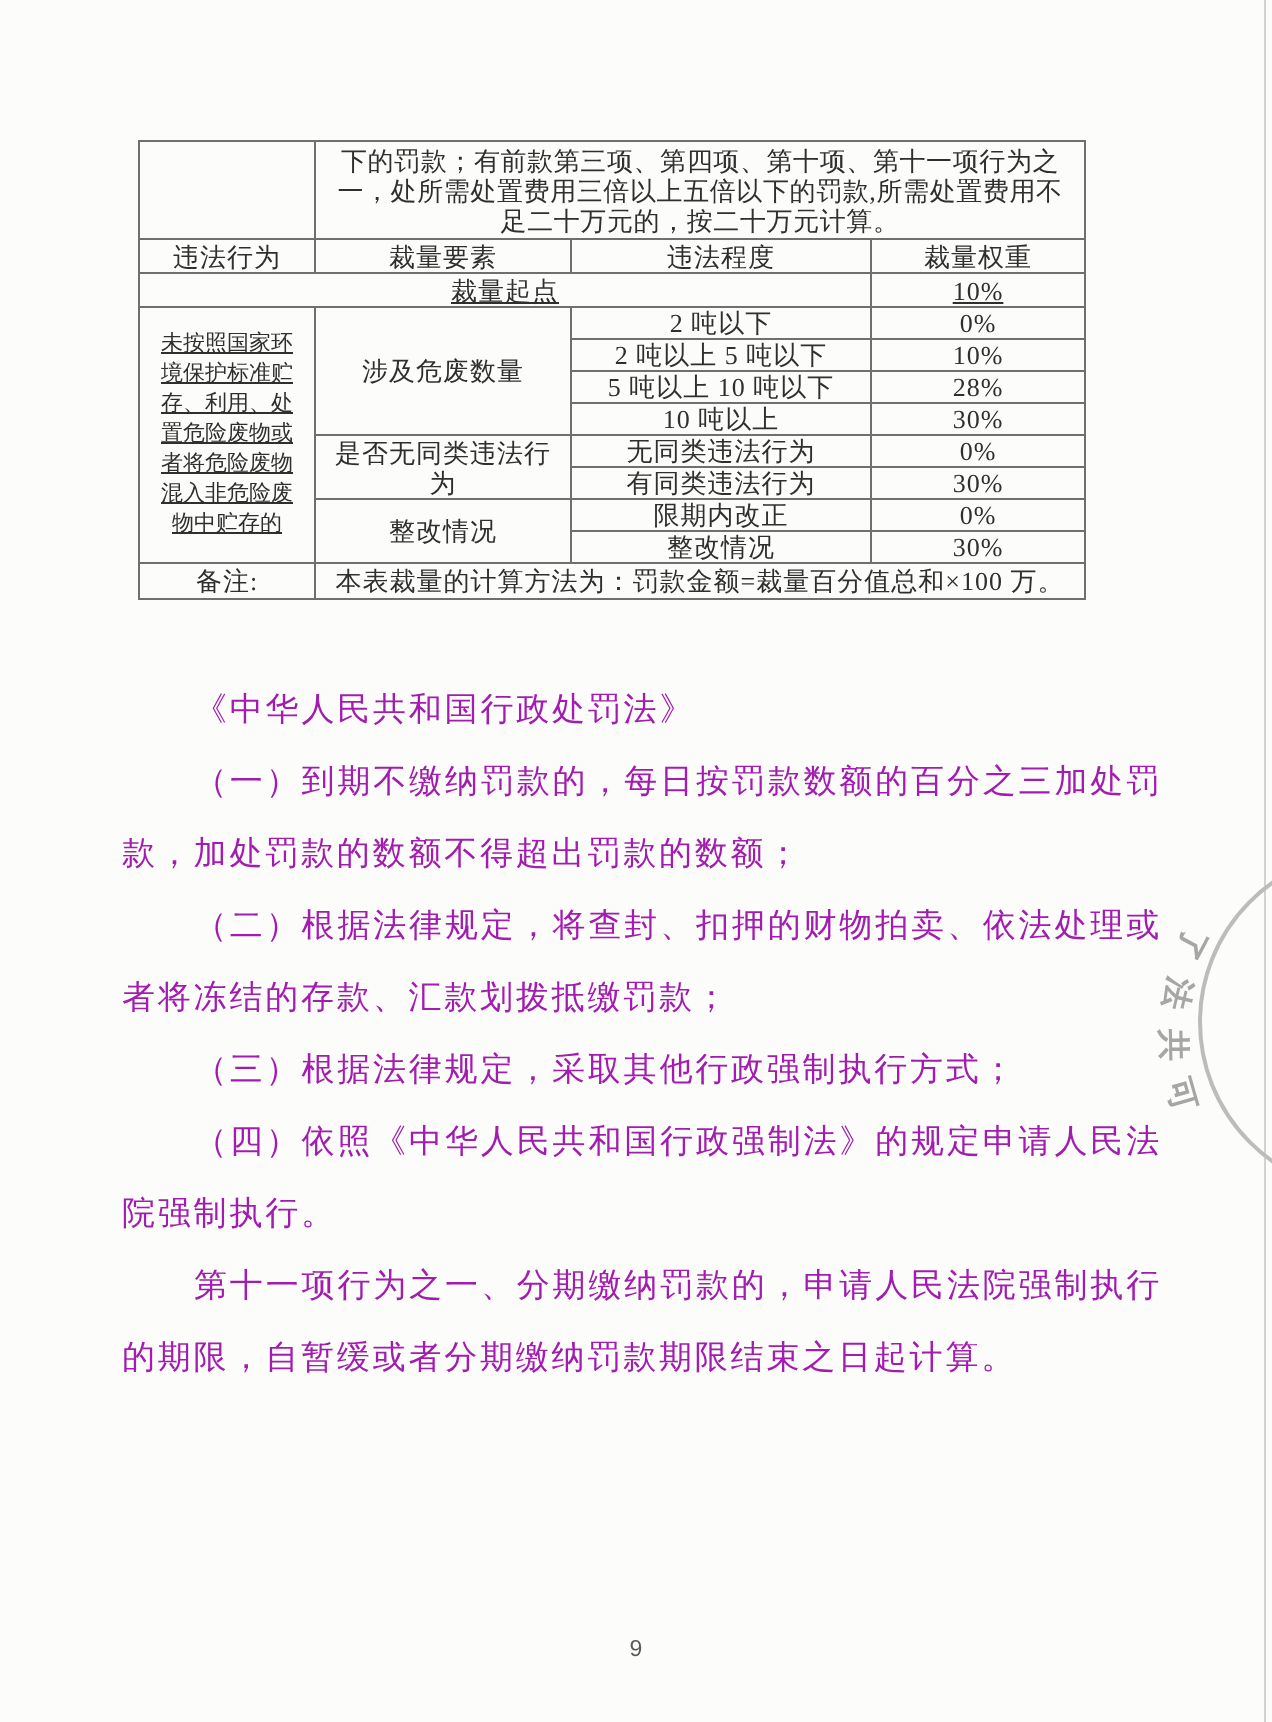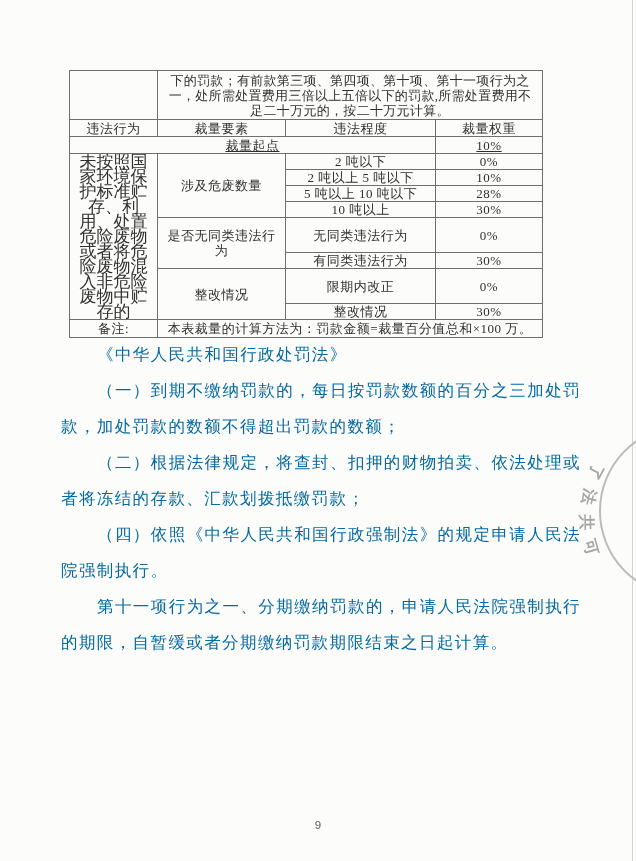--- a/index.html
+++ b/index.html
@@ -39,33 +39,34 @@
     line-height:16px;
     padding:3px 6px;
     letter-spacing:0.3px;
   }
   tr.row-cont{height:49px;}
   tr.row-head{height:17px;}
   tr.row-start{height:17px;text-decoration:underline;}
   tr.row-data{height:16px;}
   tr.row-note{height:18px;}
   td.behavior-cell{
-    font-size:17px;
+    font-size:11px;
     letter-spacing:0;
     padding:0 3px;
     line-height:15px;
+    text-decoration:underline;
   }
   td.note-text-cell{text-align:left;padding:0 8px;}
   
   .body-text{
     position:absolute;left:61px;top:337px;width:520px;
     font-size:16.5px;
     line-height:36px;
     letter-spacing:1.4px;
-    color:#0369a1;
+    color:#a21caf;
     text-align:justify;
   }
   .body-text p{margin:0;text-indent:36px;}
   
   .seal-ring{
     position:absolute;left:599px;top:425px;
     width:168px;height:168px;
     border:2.5px solid #bcbcbc;
     border-radius:50%;
   }
@@ -157,20 +158,21 @@
         <td>备注:</td>
         <td colspan="3" class="note-text-cell">本表裁量的计算方法为：罚款金额=裁量百分值总和×100 万。</td>
       </tr>
     </tbody>
   </table>
 
   <div class="body-text">
     <p>《中华人民共和国行政处罚法》</p>
     <p>（一）到期不缴纳罚款的，每日按罚款数额的百分之三加处罚款，加处罚款的数额不得超出罚款的数额；</p>
     <p>（二）根据法律规定，将查封、扣押的财物拍卖、依法处理或者将冻结的存款、汇款划拨抵缴罚款；</p>
+    <p>（三）根据法律规定，采取其他行政强制执行方式；</p>
     <p>（四）依照《中华人民共和国行政强制法》的规定申请人民法院强制执行。</p>
     <p>第十一项行为之一、分期缴纳罚款的，申请人民法院强制执行的期限，自暂缓或者分期缴纳罚款期限结束之日起计算。</p>
   </div>
 
   <div class="seal-ring"></div>
   <span class="seal-ch c0">了</span>
   <span class="seal-ch c1">法</span>
   <span class="seal-ch c2">共</span>
   <span class="seal-ch c3">可</span>
 

